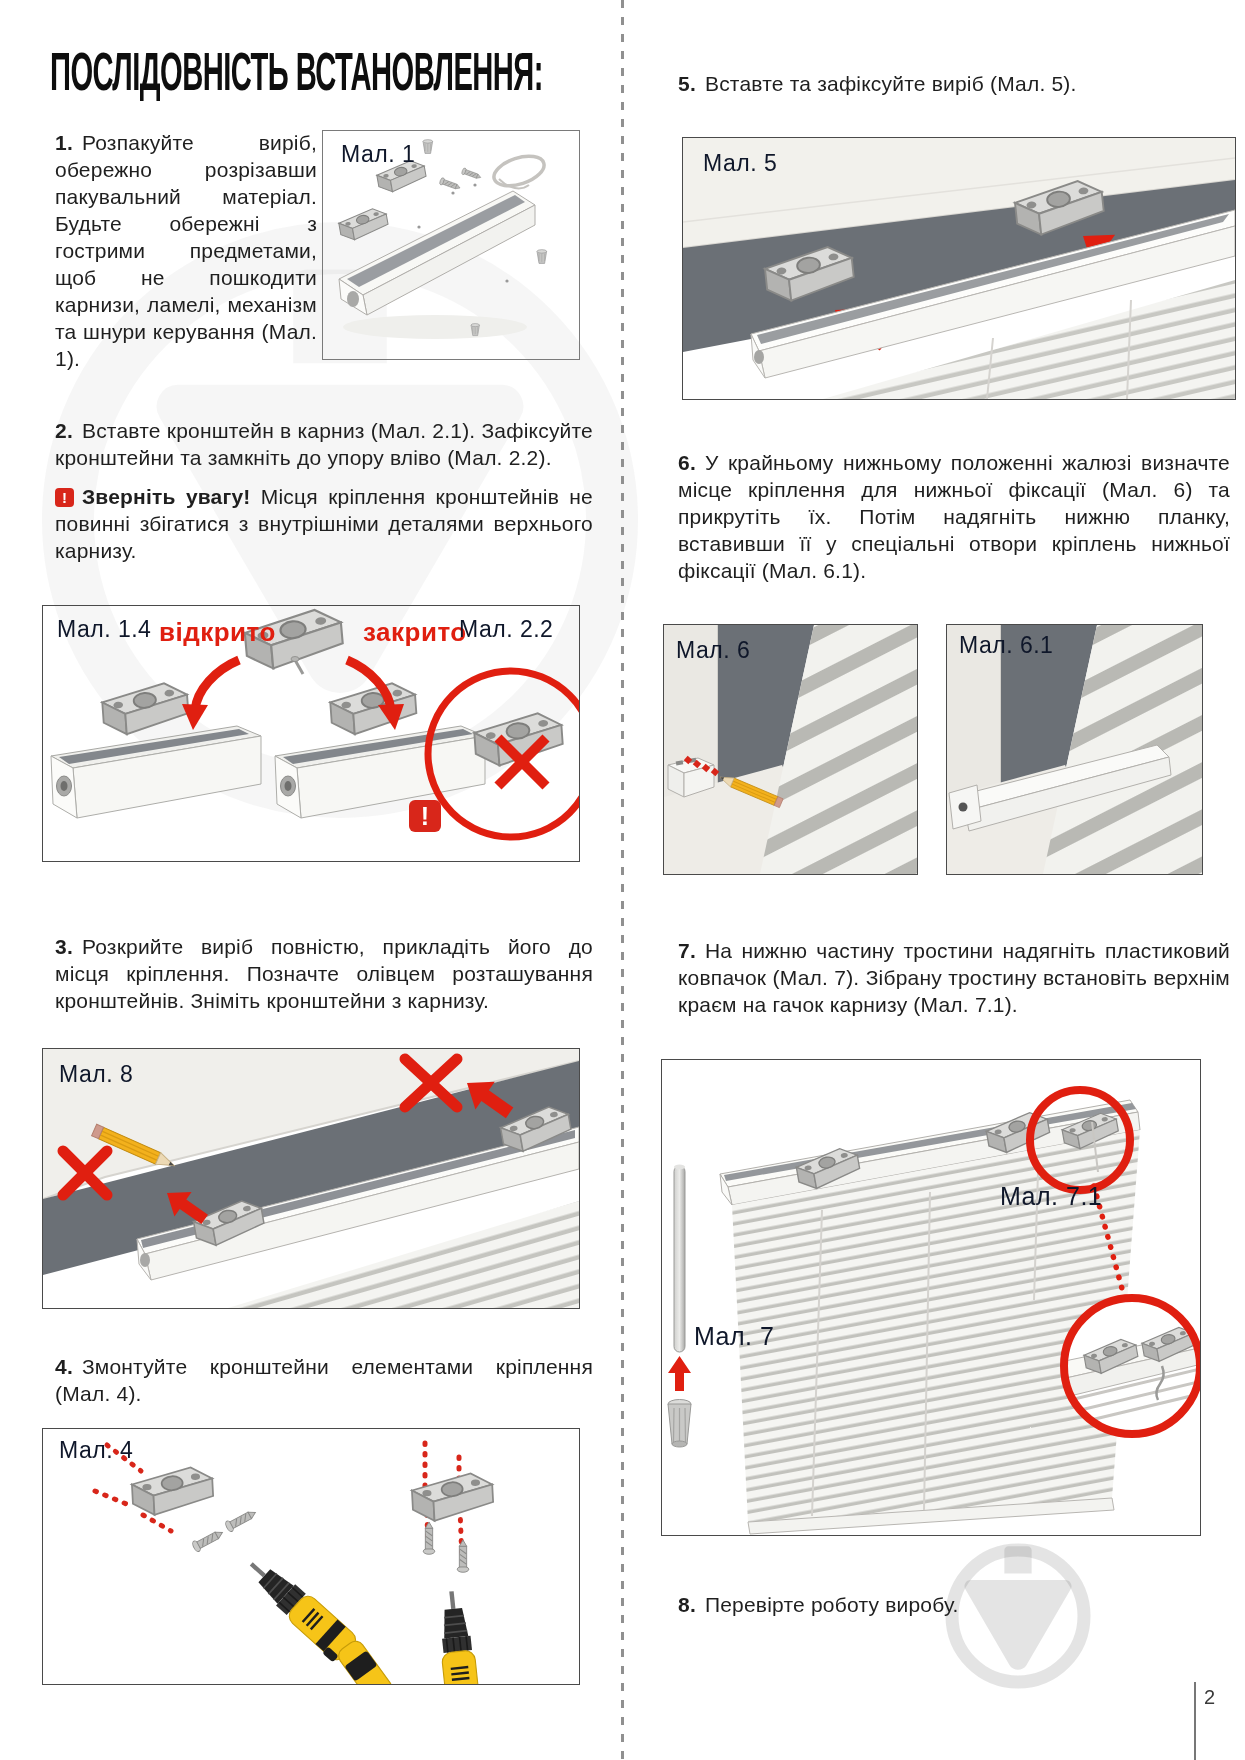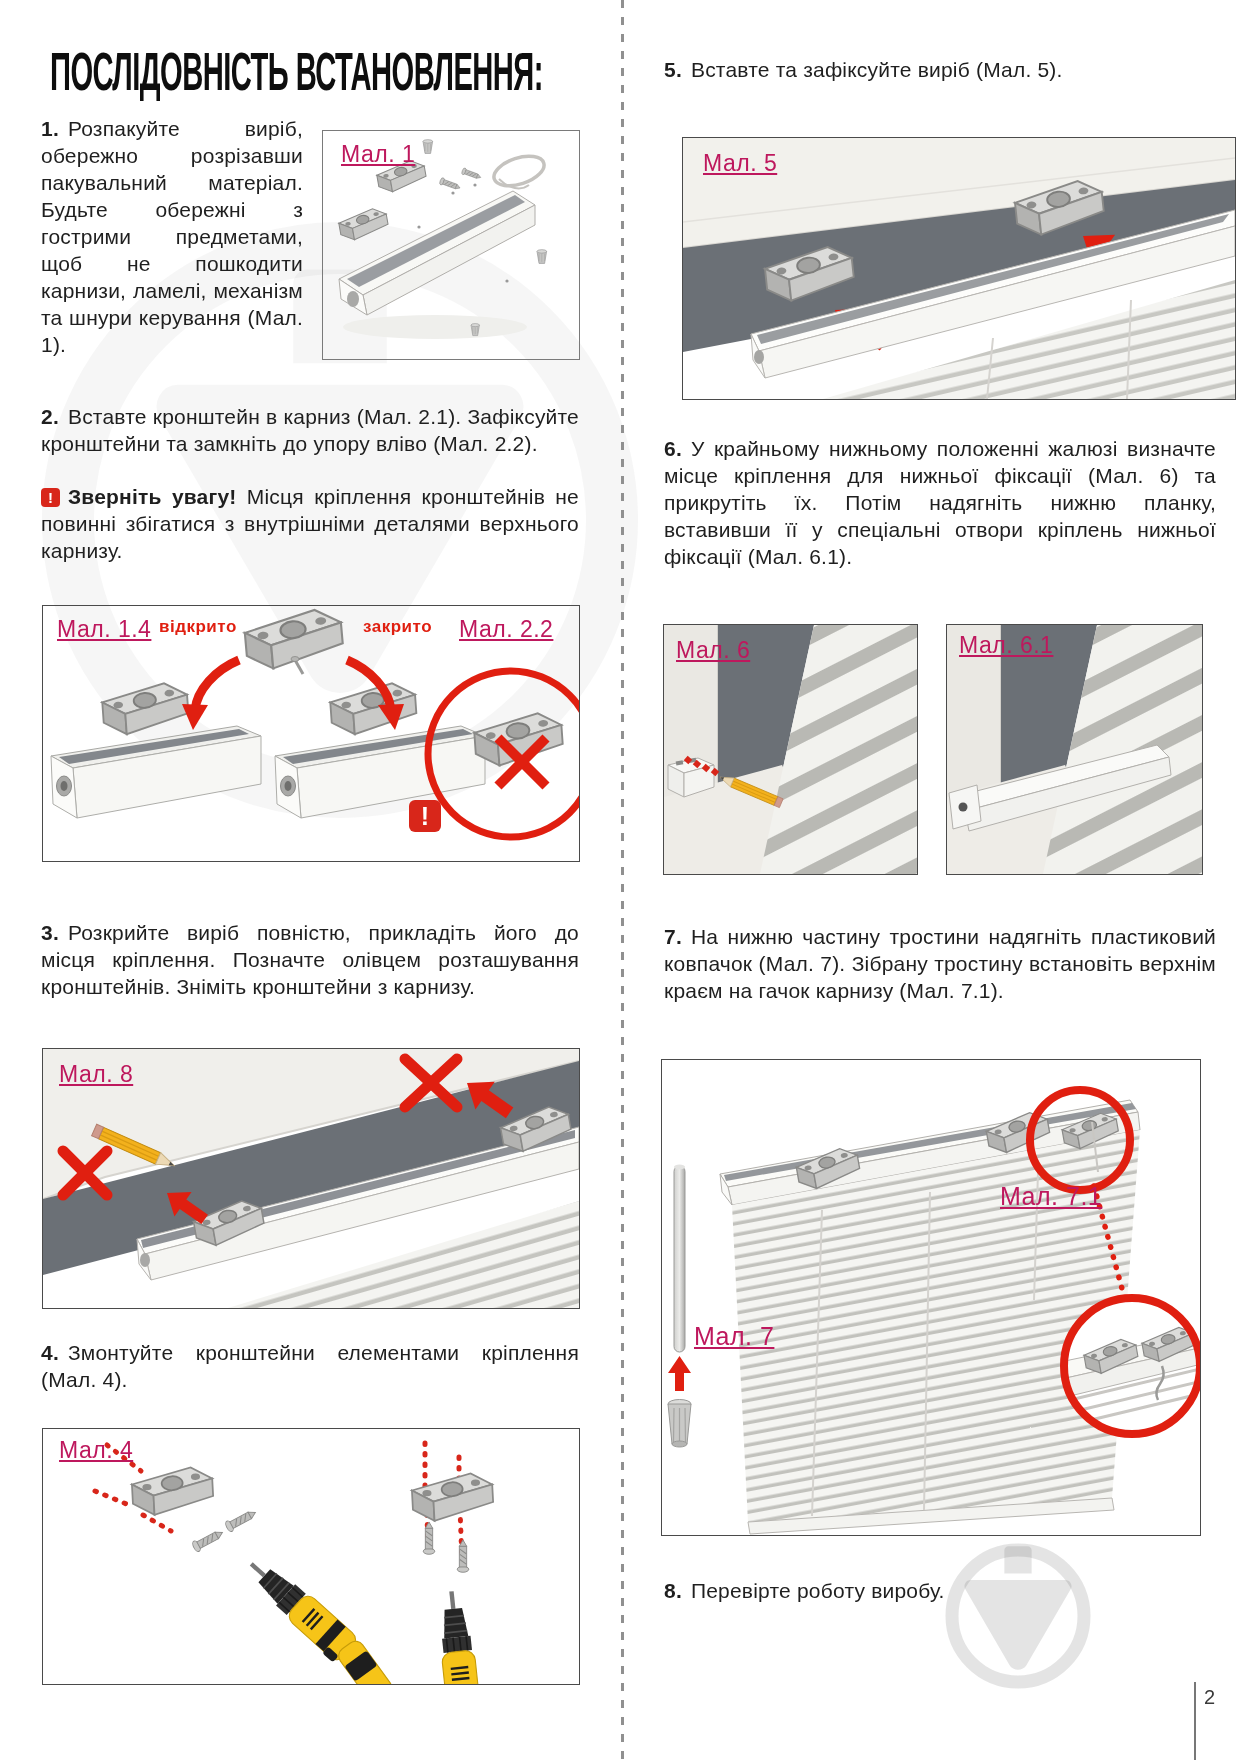--- a/index.html
+++ b/index.html
@@ -1,30 +1,30 @@
 <!DOCTYPE html>
 <html><head>
 <meta charset="utf-8">
 <style>
   html,body{margin:0;padding:0;background:#fff;}
   .page{position:relative;width:1245px;height:1760px;background:#ffffff;overflow:hidden;
         font-family:"Liberation Sans",sans-serif;color:#1f1f1f;padding-left:32px;}
   .abs{position:absolute;}
   .title{position:absolute;left:50px;top:40px;font-size:54px;font-weight:700;letter-spacing:-1px;
          color:#0e0e0e;white-space:nowrap;transform:scaleX(.54);transform-origin:left top;}
-  .step{font-size:21px;line-height:27px;text-align:justify;margin:1px;letter-spacing:.2px;}
+  .step{font-size:21px;line-height:27px;text-align:justify;margin:15px;letter-spacing:.2px;}
   .step .n{font-weight:700;margin-right:9px;}
   .warnline{margin-top:0;}
   .wbadge{display:inline-block;width:19px;height:19px;background:#d8261a;color:#fff;border-radius:4px;
           text-align:center;font-weight:700;font-size:15px;line-height:19px;margin-right:8px;vertical-align:1px;}
   .figbox{position:absolute;border:1.6px solid #4a4a4a;overflow:hidden;background:transparent;}
   .figbox.light{border-color:#7a7a7a;}
-  .figlabel{position:absolute;font-size:23px;color:#be185d;letter-spacing:.5px;text-decoration:underline;}
+  .figlabel{position:absolute;font-size:23px;color:#0f172a;letter-spacing:.5px;}
   .figlabel.big{font-size:25px;}
-  .redlabel{position:absolute;font-size:17px;font-weight:700;color:#e01f10;letter-spacing:.5px;}
+  .redlabel{position:absolute;font-size:26px;font-weight:700;color:#e01f10;letter-spacing:.5px;}
   .divider{position:absolute;left:621px;top:0;width:3px;height:1760px;
            background:repeating-linear-gradient(to bottom,#909090 0 8px,transparent 8px 17px);}
   .pline{position:absolute;left:1194px;top:1682px;width:2px;height:78px;background:#777;}
   .pnum{position:absolute;left:1204px;top:1686px;font-size:20px;color:#3a3a3a;}
   .figsvg{position:absolute;left:0;top:0;}
   svg text{font-family:"Liberation Sans",sans-serif;}
   .wm{position:absolute;pointer-events:none;}
 </style>
 </head>
 <body>

